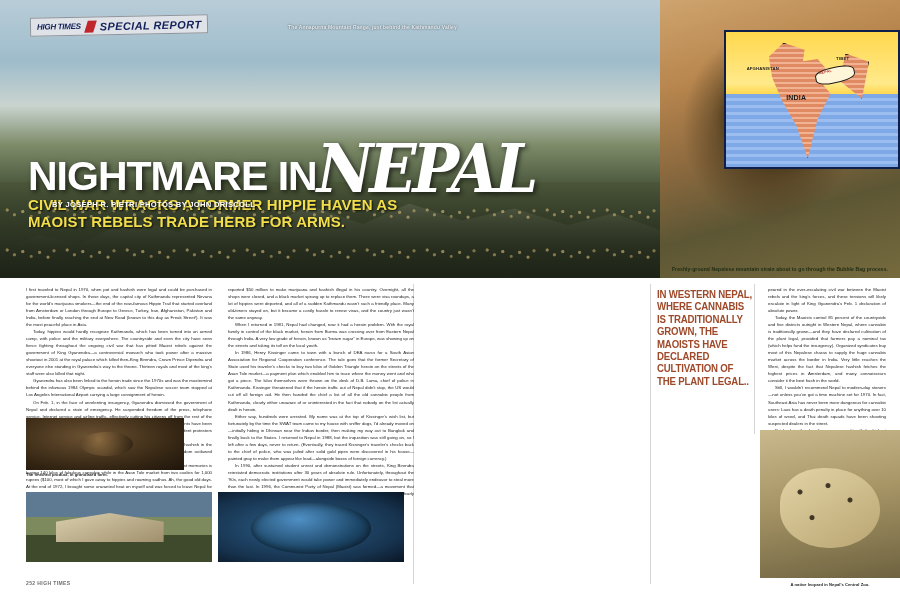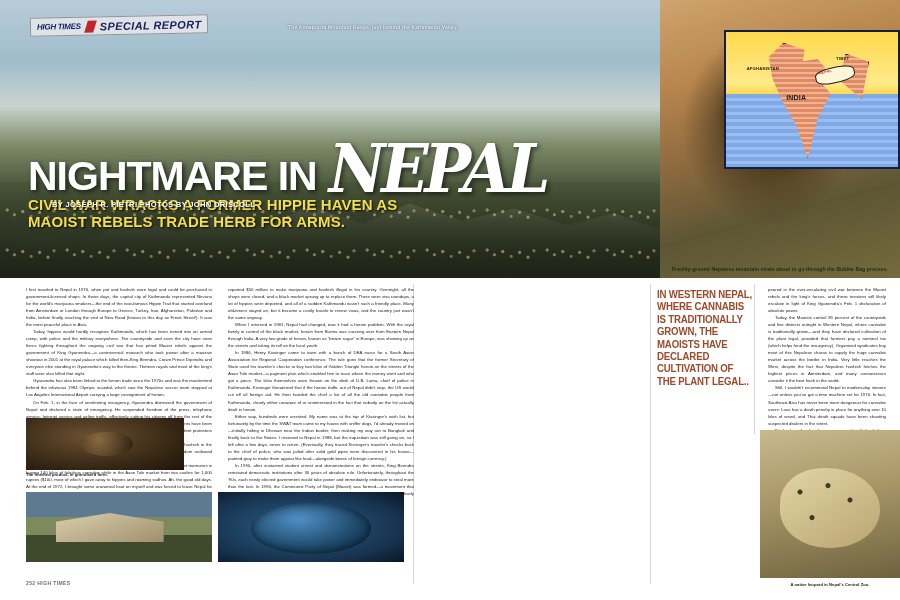--- a/index.html
+++ b/index.html
@@ -52,21 +52,21 @@
     position:absolute;left:288px;top:24px;font-size:5px;color:#e9eef2;
     letter-spacing:.15px;font-weight:600;text-shadow:0 0 2px rgba(0,0,0,.7);
   }
 
   
   .headline{
     position:absolute;left:28px;top:138px;color:#ffffff;
     font-family:"Liberation Sans",sans-serif;font-weight:700;font-size:41px;
     letter-spacing:-1px;line-height:1;
     text-shadow:2px 2px 5px rgba(0,0,0,.65);
-    display:flex;align-items:baseline;gap:12px;white-space:nowrap;
+    display:flex;align-items:baseline;white-space:nowrap;
   }
   .headline .psy{
     font-family:"DejaVu Serif",serif;font-weight:700;font-style:italic;
     font-size:62px;letter-spacing:-4px;
     transform:scaleY(1.08);
   }
   .deck{
     position:absolute;left:28px;top:196px;width:420px;
     color:#f2de4b;font-weight:700;font-size:15px;letter-spacing:.1px;
     font-family:"Liberation Sans",sans-serif;

